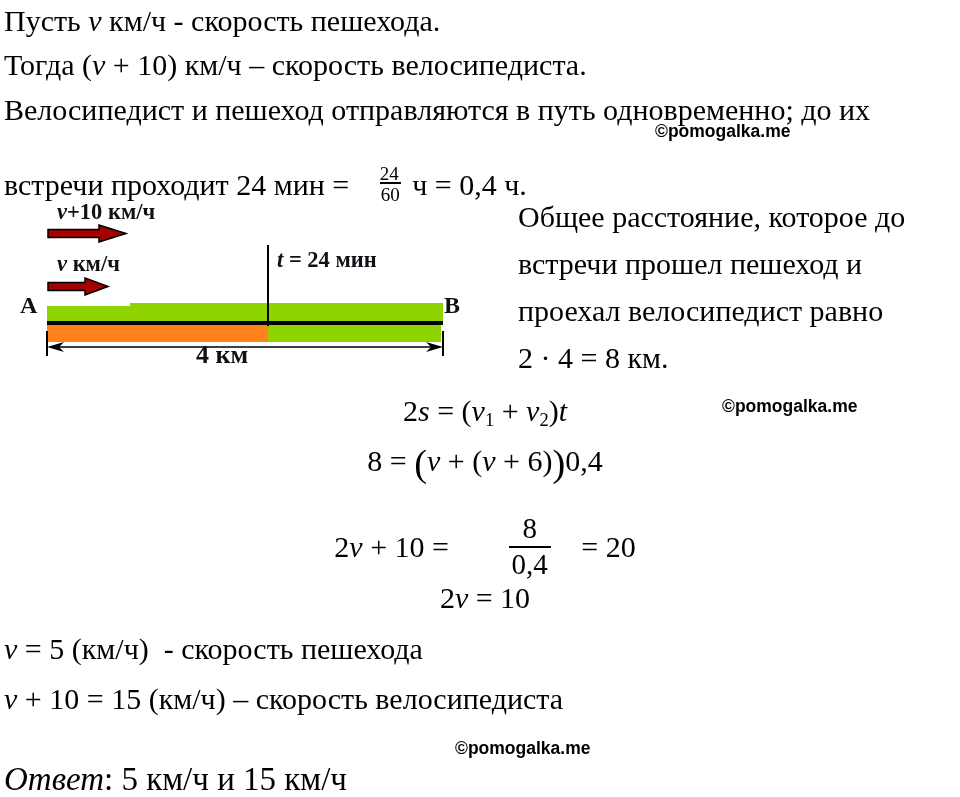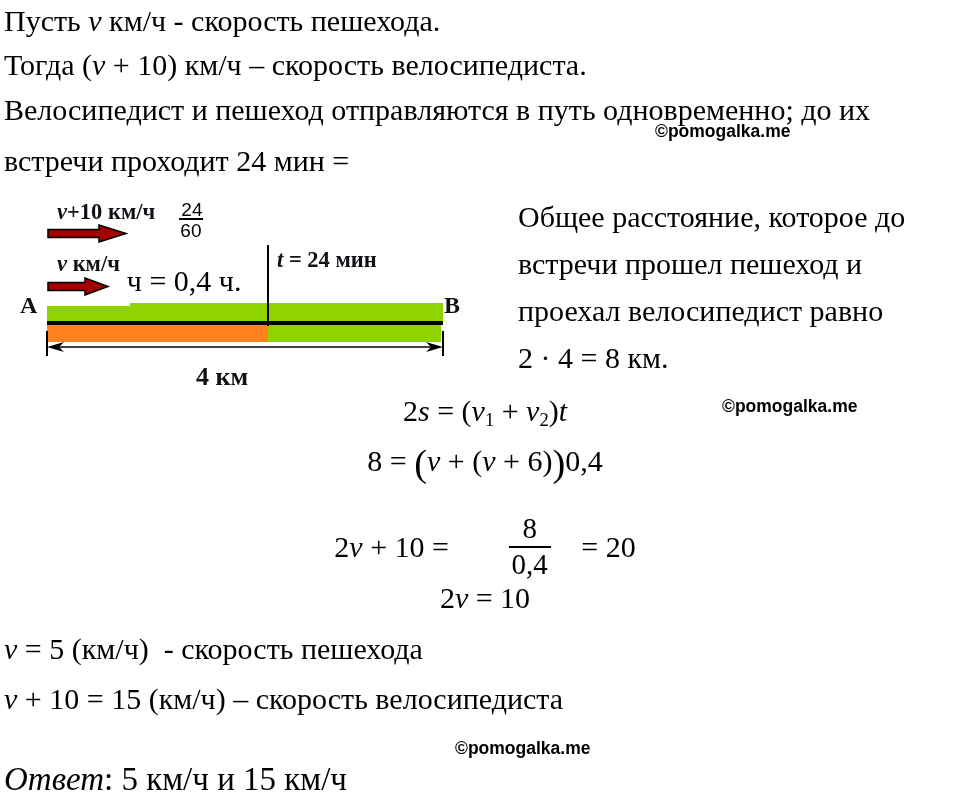--- a/index.html
+++ b/index.html
@@ -10,24 +10,24 @@
     color:#000;
     font-family:"Liberation Serif", serif;
     overflow:hidden;
   }
   .tline{position:absolute;white-space:pre;font-size:30px;line-height:1.2;}
   .tline span{white-space:pre;}
   .mi{font-style:italic;}
   sub{font-size:0.62em;line-height:0;vertical-align:-0.28em;}
   .big{font-size:1.28em;vertical-align:-0.12em;}
 
-  .flexline{display:flex;align-items:center;flex-direction:column;}
+  .flexline{display:flex;align-items:center;}
 
   
-  .sfrac{display:inline-block;text-align:right;font-family:Liberation Sans, sans-serif;
+  .sfrac{display:inline-block;text-align:left;font-family:Liberation Serif, serif;
          font-size:19px;line-height:1.1;margin:0 4px;vertical-align:middle;}
   .sfrac .den{border-top:2px solid #000;padding:0 1px;}
 
   
   .bfrac{display:inline-block;text-align:center;font-size:29px;line-height:1.22;
          margin:0 23px;vertical-align:middle;}
   .bfrac .den{border-top:2.5px solid #000;padding:0 3px;}
 
   .watermark{position:absolute;font-family:"Liberation Sans",sans-serif;
              font-weight:bold;font-size:17.5px;color:#000000;white-space:pre;}
@@ -84,21 +84,21 @@
   <div class="vline" style="left:267px;top:245px;height:81px;"></div>
   <div class="dlabel" style="left:277px;top:247px;"><span class="mi">t</span><span> = 24 мин</span></div>
 
   <div class="tick" style="left:46px;top:331px;height:25px;"></div>
   <div class="tick" style="left:442px;top:331px;height:25px;"></div>
   <svg style="left:47px;top:340px;" width="396" height="14" viewBox="0 0 396 14">
     <line x1="6" y1="7" x2="390" y2="7" stroke="#000" stroke-width="1.6"></line>
     <polygon points="0,7 17,2 12,7 17,12" fill="#000"></polygon>
     <polygon points="396,7 379,2 384,7 379,12" fill="#000"></polygon>
   </svg>
-  <div class="dlabel" style="left:196px;top:362px;font-size:26px;">4 км</div>
+  <div class="dlabel" style="left:196px;top:340px;font-size:26px;">4 км</div>
 </div>
 
 <div>
   <div class="tline" style="left:518px;top:199px;">Общее расстояние, которое до</div>
   <div class="tline" style="left:518px;top:246px;">встречи прошел пешеход и</div>
   <div class="tline" style="left:518px;top:293px;">проехал велосипедист равно</div>
   <div class="tline" style="left:518px;top:340px;">2 · 4 = 8 км.</div>
 </div>
 
 <div class="eq" style="top:394px;"><span>2</span><span class="mi">s</span><span> = (</span><span class="mi">v</span><sub>1</sub><span> + </span><span class="mi">v</span><sub>2</sub><span>)</span><span class="mi">t</span></div>

